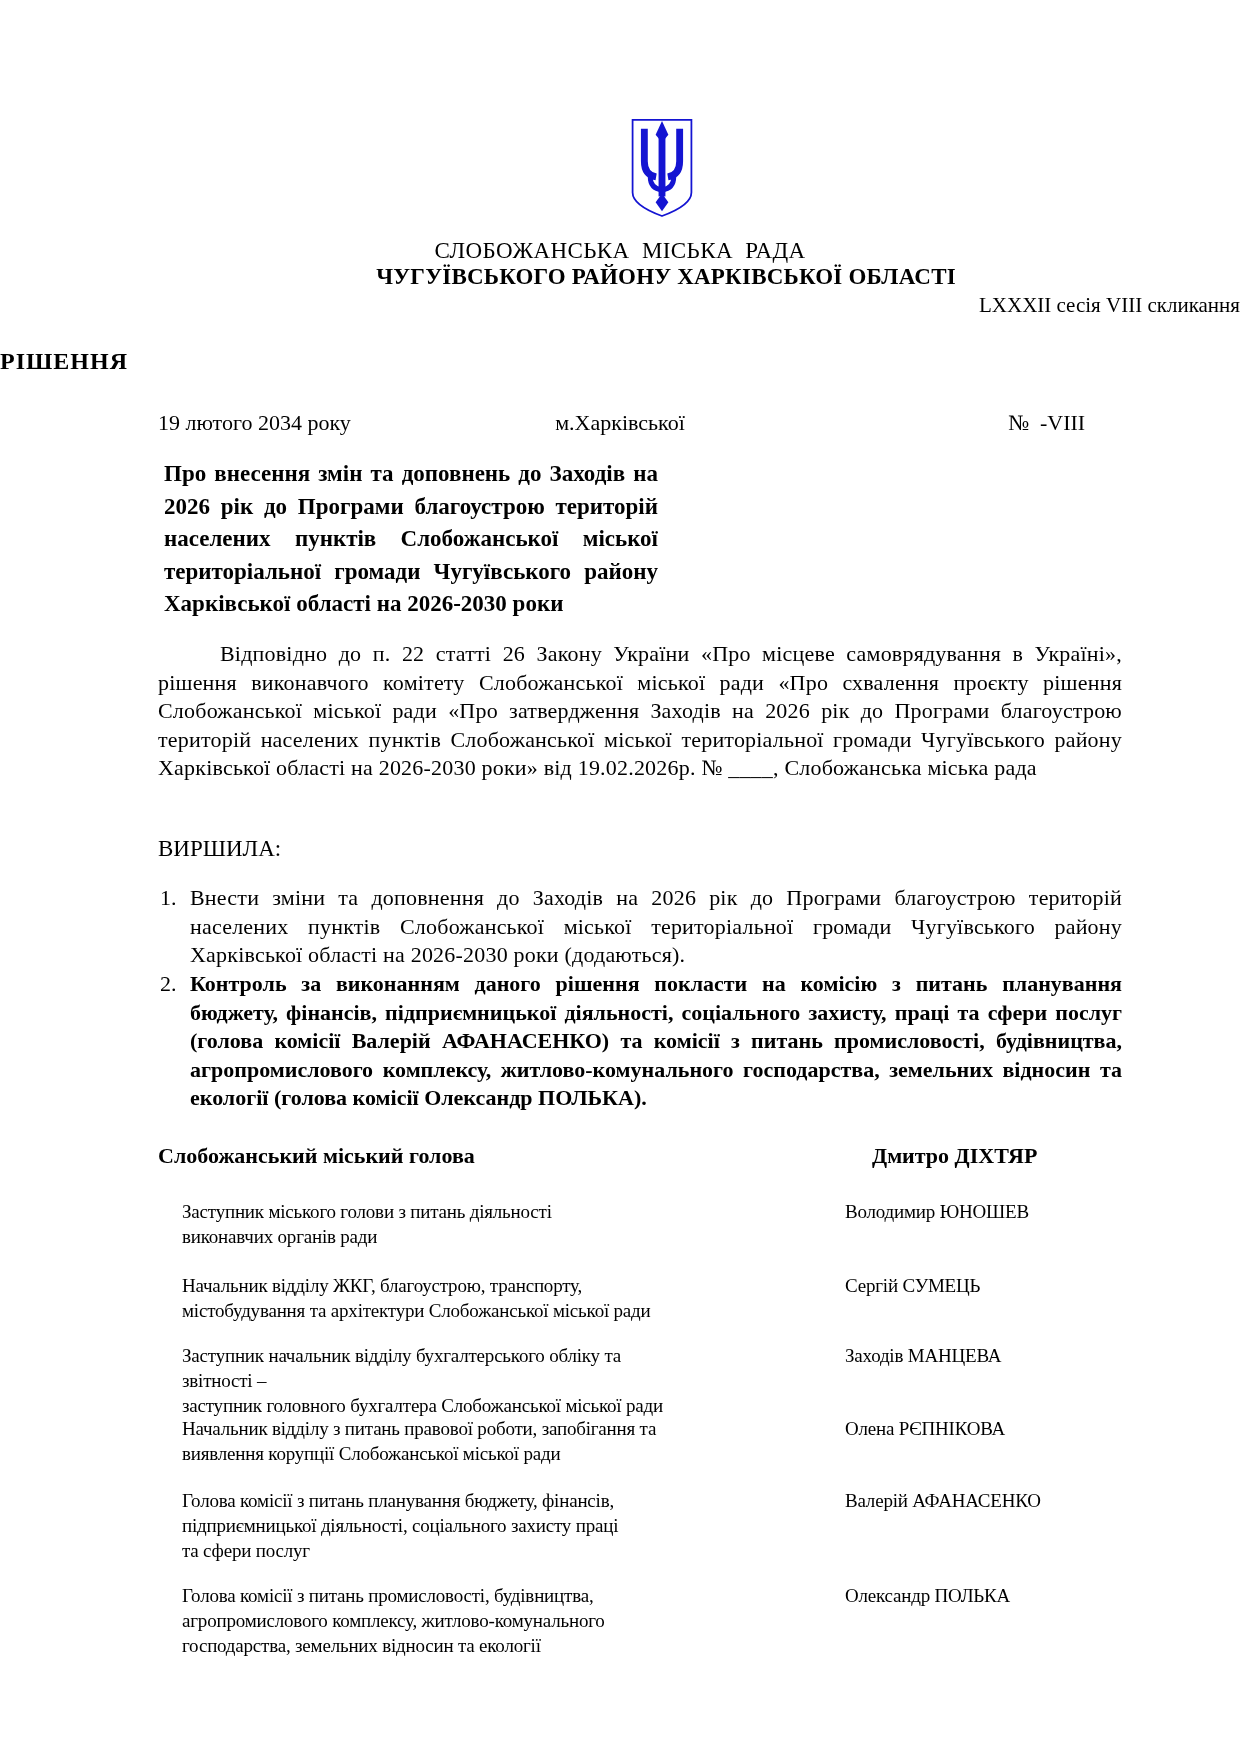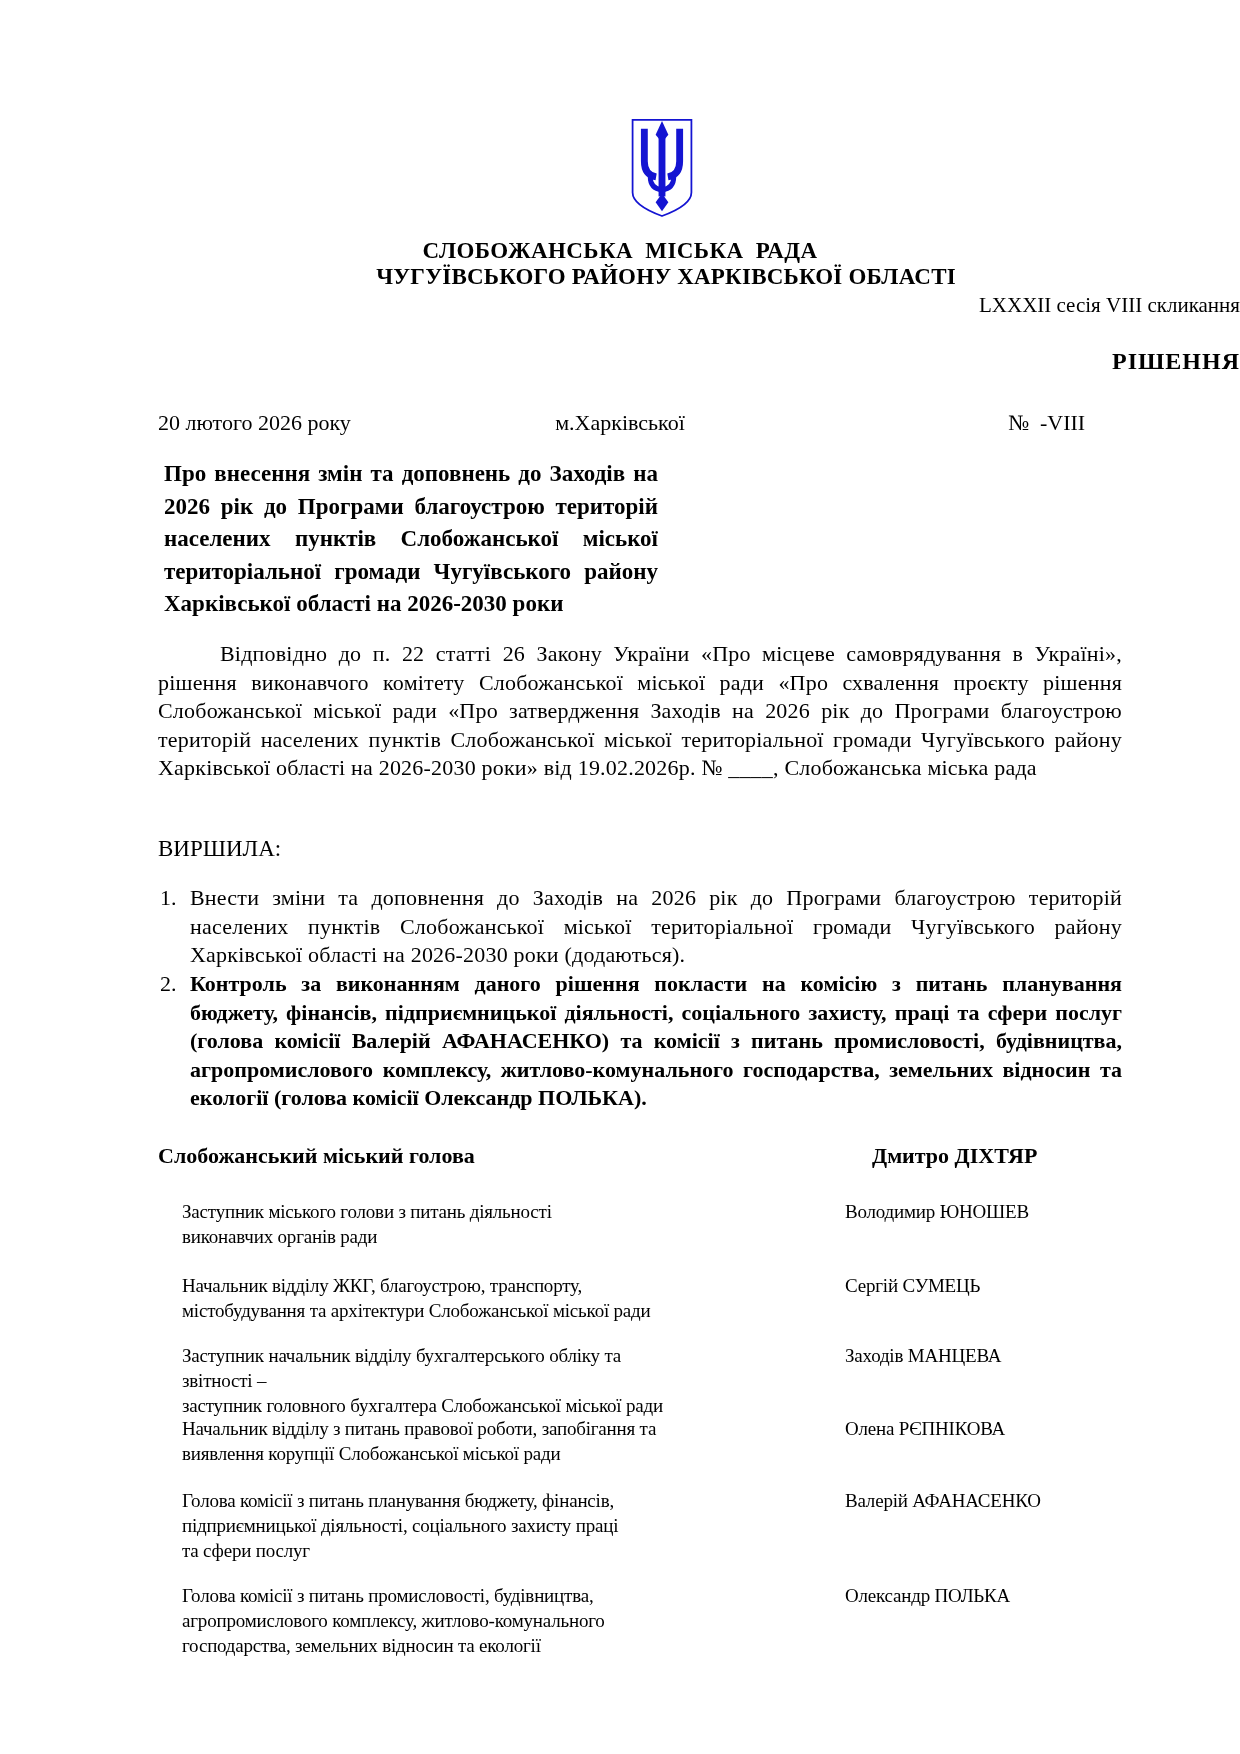--- a/index.html
+++ b/index.html
@@ -10,24 +10,24 @@
     background:#ffffff;
     color:#000;
     font-family:"Liberation Serif","DejaVu Serif",serif;
     overflow:hidden;
   }
   .abs{position:absolute;}
   
   .emblem{top:118px;left:629px;width:66px;height:100px;}
   .emblem svg{display:block;width:100%;height:100%;}
   
-  .org1{top:238px;left:0;width:100%;text-align:center;font-weight:bold;font-size:23px;white-space:pre;letter-spacing:.4px;}
+  .org1{top:238px;left:0;width:100%;text-align:center;font-weight:normal;font-size:23px;white-space:pre;letter-spacing:.4px;}
   .org2{top:264px;left:0;width:100%;text-align:center;font-weight:bold;font-size:23px;white-space:pre;letter-spacing:.2px;padding-left:46px;}
   .session{top:293px;left:0;width:100%;text-align:right;font-size:21px;}
-  .doctype{top:348px;left:0;width:100%;text-align:right;font-weight:bold;font-size:24px;letter-spacing:1px;}
+  .doctype{top:348px;left:0;width:100%;text-align:left;font-weight:bold;font-size:24px;letter-spacing:1px;}
   
   .meta{top:410px;left:0;width:100%;height:30px;font-size:22px;}
   .meta-date{position:absolute;left:158px;top:0;}
   .meta-place{position:absolute;left:50%;transform:translateX(-50%);top:0;}
   .meta-number{position:absolute;left:1008px;top:0;white-space:pre;text-align:center;}
   
   .subject{top:458px;left:164px;width:494px;font-weight:bold;font-size:23px;line-height:32.5px;text-align:justify;}
   
   .preamble{top:640px;left:158px;width:964px;font-size:22px;line-height:28.5px;text-align:justify;text-indent:62px;letter-spacing:.2px;}
   .resolved{top:836px;left:158px;font-size:23px;}
@@ -68,21 +68,21 @@
       <path d="M33 77 L39.5 86 L33 95 L26.5 86 Z" fill="#1414d2"></path>
     </svg>
   </div>
 
   <div class="abs org1">СЛОБОЖАНСЬКА  МІСЬКА  РАДА</div>
   <div class="abs org2">ЧУГУЇВСЬКОГО РАЙОНУ ХАРКІВСЬКОЇ ОБЛАСТІ</div>
   <div class="abs session">LXXXII сесія VIII скликання</div>
   <div class="abs doctype">РІШЕННЯ</div>
 
   <div class="abs meta">
-    <span class="meta-date">20 лютого 2026 року</span>
+    <span class="meta-date">19 лютого 2034 року</span>
     <span class="meta-place">м.Харківської</span>
     <span class="meta-number">№  -VIII</span>
   </div>
 
   <div class="abs subject">Про внесення змін та доповнень до Заходів на 2026 рік до Програми благоустрою територій населених пунктів Слобожанської міської територіальної громади Чугуївського району Харківської області на 2026-2030 роки</div>
 
   <div class="abs preamble">Відповідно до п. 22 статті 26 Закону України «Про місцеве самоврядування в Україні», рішення виконавчого комітету Слобожанської міської ради «Про схвалення проєкту рішення Слобожанської міської ради «Про затвердження Заходів на 2026 рік до Програми благоустрою територій населених пунктів Слобожанської міської територіальної громади Чугуївського району Харківської області на 2026-2030 роки» від 19.02.2026р. № ____, Слобожанська міська рада</div>
 
   <div class="abs resolved">ВИРШИЛА:</div>
 

